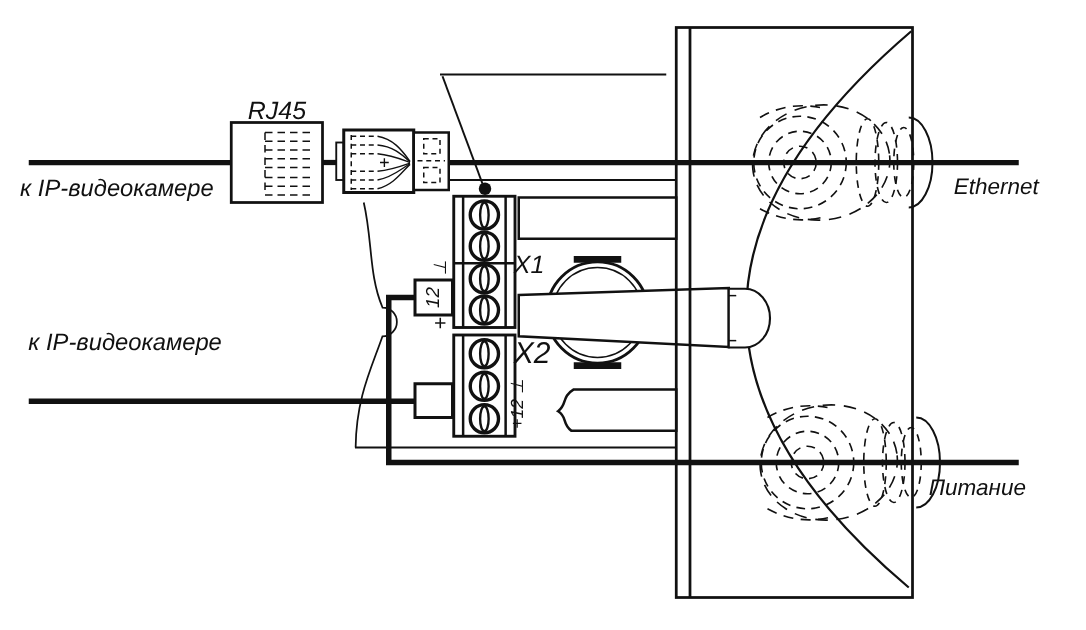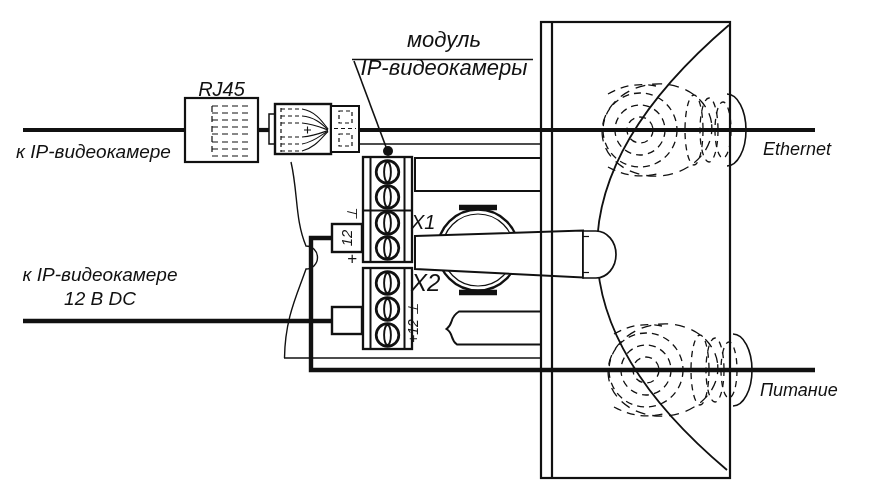--- a/index.html
+++ b/index.html
@@ -7,22 +7,22 @@
          font-family:"Liberation Sans",sans-serif;}
   .stage svg{position:absolute;left:0;top:0;}
   .lbl{position:absolute;font-style:italic;color:#111;white-space:nowrap;
        font-family:"Liberation Sans",sans-serif;}
   .center{text-align:center;}
   .module-label{left:338px;top:26px;width:212px;font-size:22px;line-height:28px;}
   .rj45-label{left:185px;top:78px;width:73px;font-size:20px;}
   .cam-eth-label{left:16px;top:141px;font-size:19px;}
   .cam-pwr-label{left:12px;top:263px;width:176px;font-size:19px;line-height:24px;}
   .ethernet-label{left:763px;top:139px;font-size:18px;text-align:right;}
-  .power-label{left:760px;top:380px;font-size:18px;text-align:right;}
-  .x1-label{left:411px;top:211px;font-size:20px;}
+  .power-label{left:743px;top:380px;font-size:18px;text-align:right;}
+  .x1-label{left:411px;top:201px;font-size:20px;}
   .x2-label{left:411px;top:269px;font-size:24px;}
   .rot{transform:rotate(-90deg);transform-origin:center center;text-align:center;}
   .gnd1{left:339px;top:206px;width:25px;height:16px;line-height:16px;font-size:14px;}
   .box12{left:333px;top:230px;width:28px;height:16px;line-height:16px;font-size:15px;}
   .plus1{left:342px;top:250px;width:20px;height:18px;line-height:18px;font-size:17px;text-align:center;}
   .x2pins{left:387px;top:314px;width:52px;height:18px;line-height:18px;font-size:14px;}
 </style>
 </head>
 <body>
 
@@ -168,32 +168,27 @@
       </g>
     </g>
 
     <g stroke="#111">
       <line x1="352" y1="59.5" x2="533" y2="59.5" stroke-width="1.6"></line>
       <line x1="354" y1="61" x2="386" y2="147" stroke-width="1.6"></line>
       <circle cx="388" cy="151" r="5" fill="#111" stroke="none"></circle>
     </g>
   </svg>
 
-  <div class="lbl module-label center">
-    <div>модуль</div>
-    <div>IP-видеокамеры</div>
-  </div>
 
   <div class="lbl rj45-label center">RJ45</div>
 
   <div class="lbl cam-eth-label">к IP-видеокамере</div>
 
   <div class="lbl cam-pwr-label center">
     <div>к IP-видеокамере</div>
-    <div>12 В DC</div>
   </div>
 
   <div class="lbl ethernet-label">Ethernet</div>
   <div class="lbl power-label">Питание</div>
 
   <div class="lbl x1-label">X1</div>
   <div class="lbl x2-label">X2</div>
 
   <div class="lbl rot gnd1">⊥</div>
   <div class="lbl rot box12">12</div>

